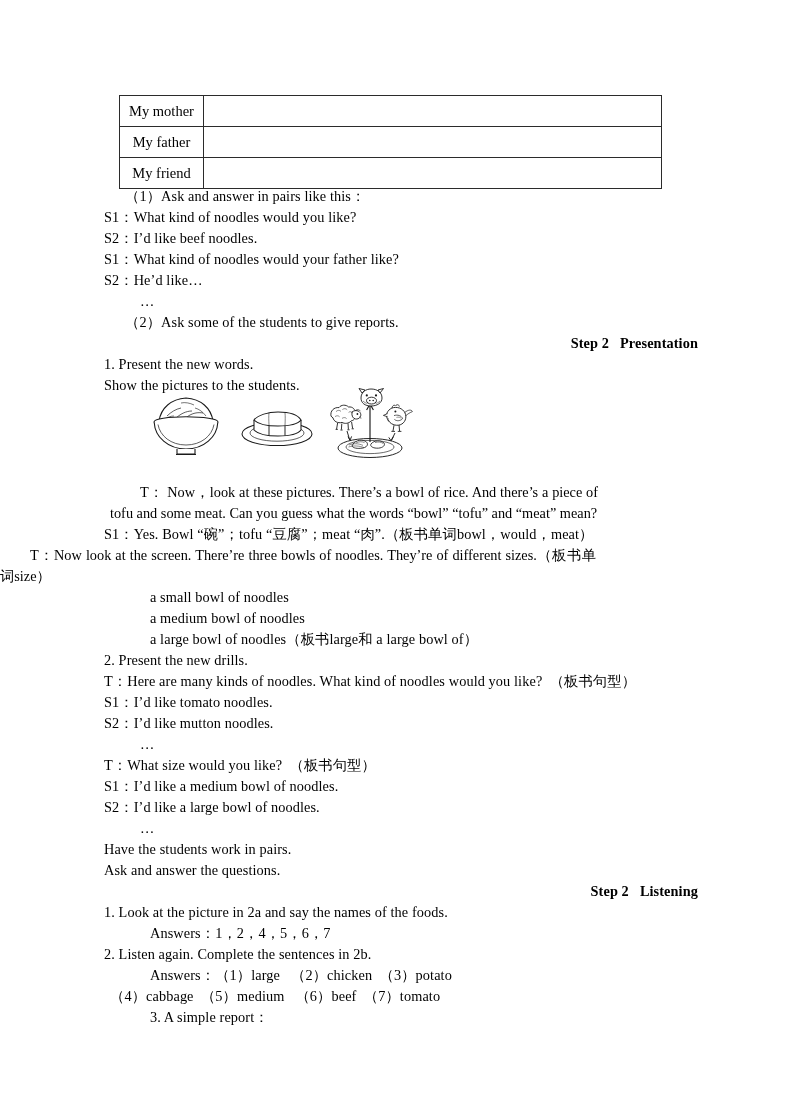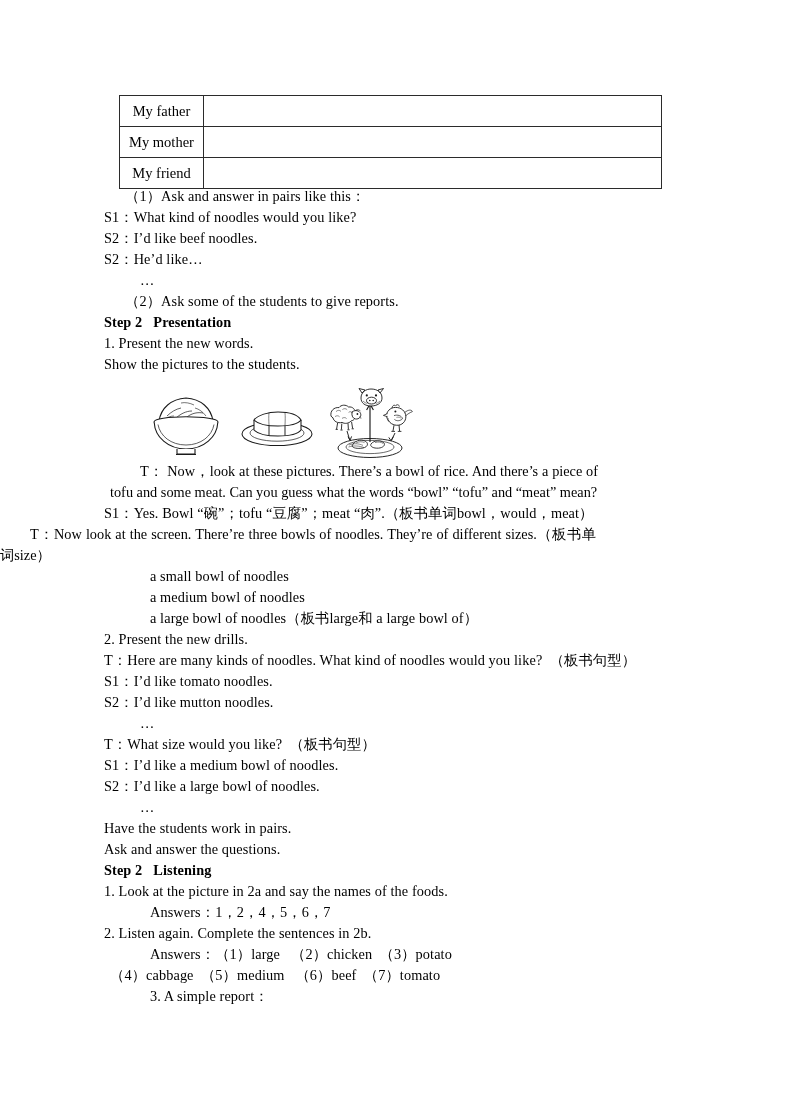--- a/index.html
+++ b/index.html
@@ -55,21 +55,21 @@
   .ln {
     font-size: 14.3px;
     line-height: 21px;
     white-space: pre-wrap;
     letter-spacing: 0.1px;
   }
   .ind0 { padding-left: 110px; }   
   .ind1 { padding-left: 125px; }   
   .ind2 { padding-left: 104px; }   
   .ind3 { padding-left: 150px; }   
-  .bold { font-weight: bold; }
+  .bold { font-weight: bold; text-align: right; }
   .dots {
     font-size: 14.3px;
     line-height: 21px;
     padding-left: 140px;
     letter-spacing: 1px;
   }
 
   
   .para {
     font-size: 14.3px;
@@ -105,40 +105,41 @@
 </style>
 </head>
 <body>
 
 <div class="page">
 
   <div class="tbl-wrap">
     <table class="input-table">
       <tbody>
           <tr>
-        <td class="label-cell">My father</td>
+        <td class="label-cell">My mother</td>
         <td class="blank-cell"></td>
       </tr>
       <tr>
-        <td class="label-cell">My mother</td>
+        <td class="label-cell">My father</td>
         <td class="blank-cell"></td>
       </tr>
       <tr>
         <td class="label-cell">My friend</td>
         <td class="blank-cell"></td>
       </tr>
     </tbody>
       </table>
   </div>
 
   <div class="body">
 
     <div class="ln ind1">（1）Ask and answer in pairs like this：</div>
     <div class="ln ind2">S1：What kind of noodles would you like?</div>
     <div class="ln ind2">S2：I’d like beef noodles.</div>
+    <div class="ln ind2">S1：What kind of noodles would your father like?</div>
     <div class="ln ind2">S2：He’d like…</div>
     <div class="dots">…</div>
     <div class="ln ind1">（2）Ask some of the students to give reports.</div>
     <div class="ln ind2 bold">Step 2   Presentation</div>
     <div class="ln ind2">1. Present the new words.</div>
     <div class="ln ind2">Show the pictures to the students.</div>
 
     <div style="height:86px;"></div>
 
     <div class="para">T： Now，look at these pictures. There’s a bowl of rice. And there’s a piece of tofu and some meat. Can you guess what the words “bowl”  “tofu” and “meat” mean?</div>

